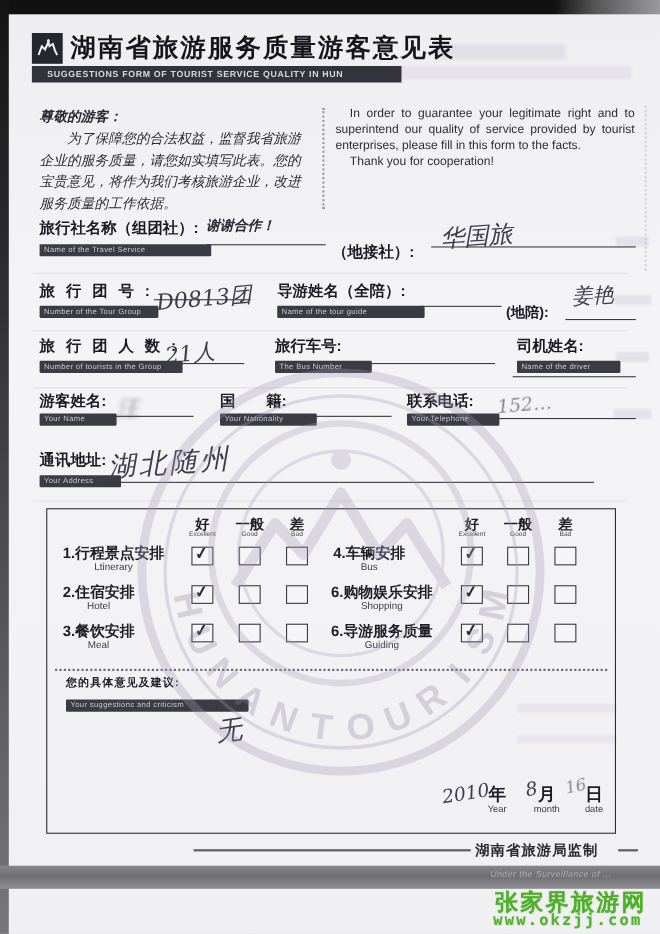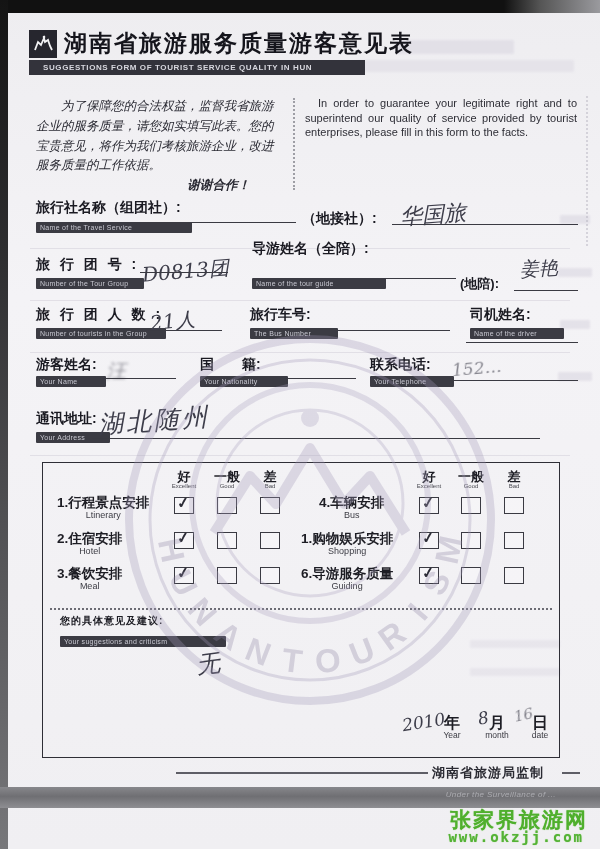--- a/index.html
+++ b/index.html
@@ -100,41 +100,43 @@
     <div class="logo-box">
       <svg width="22" height="22" viewBox="0 0 22 22">
         <path d="M3 17 L6 9 L9 12 L12 5 L13 9 L16 7 L18 13 L20 17" fill="none" stroke="#f2f2f4" stroke-width="1.8"></path>
         <circle cx="12" cy="4" r="1.3" fill="#f2f2f4"></circle>
       </svg>
     </div>
     <div class="title">湖南省旅游服务质量游客意见表</div>
     <div class="subtitle-bar">SUGGESTIONS FORM OF TOURIST SERVICE QUALITY IN HUN</div>
 
     <div class="intro-cn">
+      <div class="salut">尊敬的游客：</div>
       <p class="body">为了保障您的合法权益，监督我省旅游企业的服务质量，请您如实填写此表。您的宝贵意见，将作为我们考核旅游企业，改进服务质量的工作依据。</p>
       <div class="closing">谢谢合作！</div>
     </div>
     <div class="intro-divider"></div>
     <div class="intro-divider2"></div>
     <div class="intro-en">
       <p>In order to guarantee your legitimate right and to superintend our quality of service provided by tourist enterprises, please fill in this form to the facts.</p>
+      <p>Thank you for cooperation!</p>
     </div>
 
     <div class="lab" style="left:36px;top:199px;">旅行社名称（组团社）:</div>
     <div class="sub" style="left:36px;top:222px;width:148px;">Name  of  the  Travel  Service</div>
     <div class="fill" style="left:188px;top:222px;width:108px;"></div>
-    <div class="lab" style="left:302px;top:210px;">（地接社）:</div>
+    <div class="lab" style="left:302px;top:221px;">（地接社）:</div>
     <div class="hw" style="left:400px;top:200px;font-size:22px;transform:rotate(-4deg);">华国旅</div>
     <div class="fill" style="left:392px;top:224px;width:186px;"></div>
 
     <div class="lab sp" style="left:36px;top:256px;">旅 行 团 号 :</div>
     <div class="sub" style="left:36px;top:278px;width:100px;">Number of the Tour Group</div>
     <div class="hw" style="left:142px;top:258px;font-size:20px;transform:rotate(-5deg);">D0813团</div>
     <div class="fill" style="left:140px;top:272px;width:88px;"></div>
-    <div class="lab" style="left:252px;top:240px;">导游姓名（全陪）:</div>
+    <div class="lab" style="left:252px;top:256px;">导游姓名（全陪）:</div>
     <div class="sub" style="left:252px;top:278px;width:126px;">Name  of  the  tour  guide</div>
     <div class="fill" style="left:384px;top:278px;width:72px;"></div>
     <div class="lab" style="left:460px;top:275px;font-size:13px;">(地陪):</div>
     <div class="hw" style="left:520px;top:256px;font-size:19px;transform:rotate(-3deg);">姜艳</div>
     <div class="fill" style="left:514px;top:290px;width:64px;"></div>
 
     <div class="lab sp" style="left:36px;top:306px;text-align:center;">旅 行 团 人 数 :</div>
     <div class="sub" style="left:36px;top:328px;width:122px;">Number of tourists in the Group</div>
     <div class="hw" style="left:150px;top:308px;font-size:20px;transform:rotate(-6deg);">21人</div>
     <div class="fill" style="left:142px;top:330px;width:80px;"></div>
@@ -196,26 +198,26 @@
       </div>
       <div class="item" style="left:14px;top:68px;">
         <span class="cn">2.住宿安排</span>
         <span class="en">Hotel</span>
       </div>
       <div class="item" style="left:14px;top:103px;">
         <span class="cn">3.餐饮安排</span>
         <span class="en">Meal</span>
       </div>
 
-      <div class="item" style="left:276px;top:32px;">
+      <div class="item" style="left:260px;top:32px;">
         <span class="cn">4.车辆安排</span>
         <span class="en">Bus</span>
       </div>
       <div class="item" style="left:258px;top:68px;">
-        <span class="cn">1.购物娱乐安排</span>
+        <span class="cn">6.购物娱乐安排</span>
         <span class="en">Shopping</span>
       </div>
       <div class="item" style="left:258px;top:103px;">
         <span class="cn">6.导游服务质量</span>
         <span class="en">Guiding</span>
       </div>
 
       <div>
         <div class="cb checked" style="left:141px;top:34px;"></div>
         <div class="cb" style="left:184px;top:34px;"></div>

